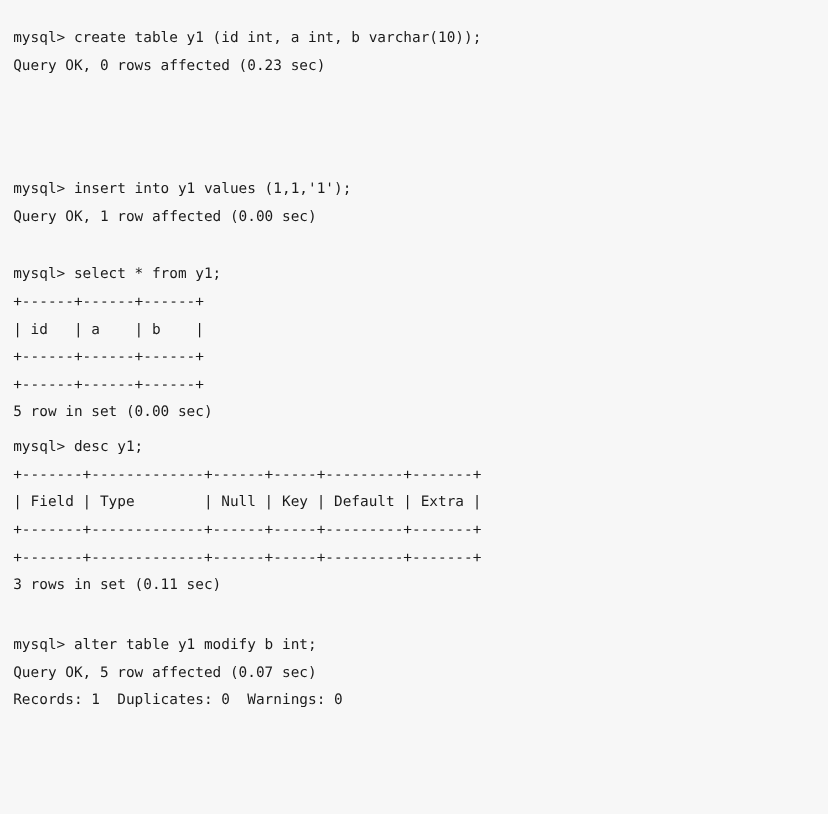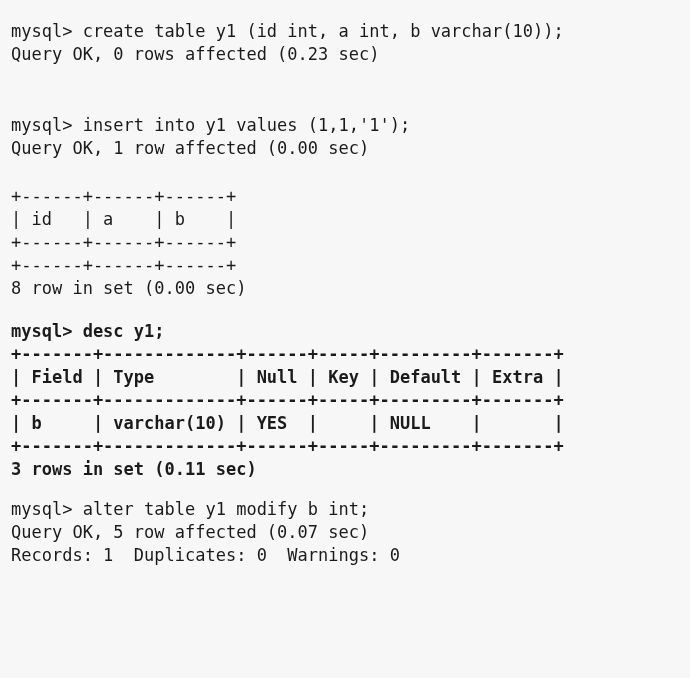--- a/index.html
+++ b/index.html
@@ -13,66 +13,66 @@
     overflow: hidden;
   }
   .terminal {
     box-sizing: border-box;
     width: 690px;
     height: 678px;
     padding: 20px 0 0 11px;
     background: #f7f7f7;
     color: #1b1b1b;
     font-family: "DejaVu Sans Mono", "Liberation Mono", monospace;
-    font-size: 17px;
+    font-size: 12px;
     line-height: 23px;
   }
   .block {
     margin: 0;
   }
   .line {
     white-space: pre;
     height: 23px;
     letter-spacing: 0;
   }
   .gap-a { margin-top: 0; }
-  .gap-b { margin-top: 48px; }
+  .gap-b { margin-top: 80px; }
   .gap-c { margin-top: 25px; }
-  .gap-d { margin-top: 20px; font-weight: bold; }
-  .gap-e { margin-top: 17px; }
+  .gap-d { margin-top: 6px; }
+  .gap-e { margin-top: 27px; }
 </style>
 </head>
 <body>
 
 <div class="terminal">
 
   <div class="block gap-a">
     <div class="line">mysql&gt; create table y1 (id int, a int, b varchar(10));</div>
     <div class="line">Query OK, 0 rows affected (0.23 sec)</div>
   </div>
 
   <div class="block gap-b">
     <div class="line">mysql&gt; insert into y1 values (1,1,'1');</div>
     <div class="line">Query OK, 1 row affected (0.00 sec)</div>
   </div>
 
   <div class="block gap-c">
+    <div class="line">mysql&gt; select * from y1;</div>
     <div class="line">+------+------+------+</div>
     <div class="line">| id   | a    | b    |</div>
     <div class="line">+------+------+------+</div>
     <div class="line">+------+------+------+</div>
-    <div class="line">8 row in set (0.00 sec)</div>
+    <div class="line">5 row in set (0.00 sec)</div>
   </div>
 
   <div class="block gap-d">
     <div class="line">mysql&gt; desc y1;</div>
     <div class="line">+-------+-------------+------+-----+---------+-------+</div>
     <div class="line">| Field | Type        | Null | Key | Default | Extra |</div>
     <div class="line">+-------+-------------+------+-----+---------+-------+</div>
-    <div class="line">| b     | varchar(10) | YES  |     | NULL    |       |</div>
     <div class="line">+-------+-------------+------+-----+---------+-------+</div>
     <div class="line">3 rows in set (0.11 sec)</div>
   </div>
 
   <div class="block gap-e">
     <div class="line">mysql&gt; alter table y1 modify b int;</div>
     <div class="line">Query OK, 5 row affected (0.07 sec)</div>
     <div class="line">Records: 1  Duplicates: 0  Warnings: 0</div>
   </div>
 

